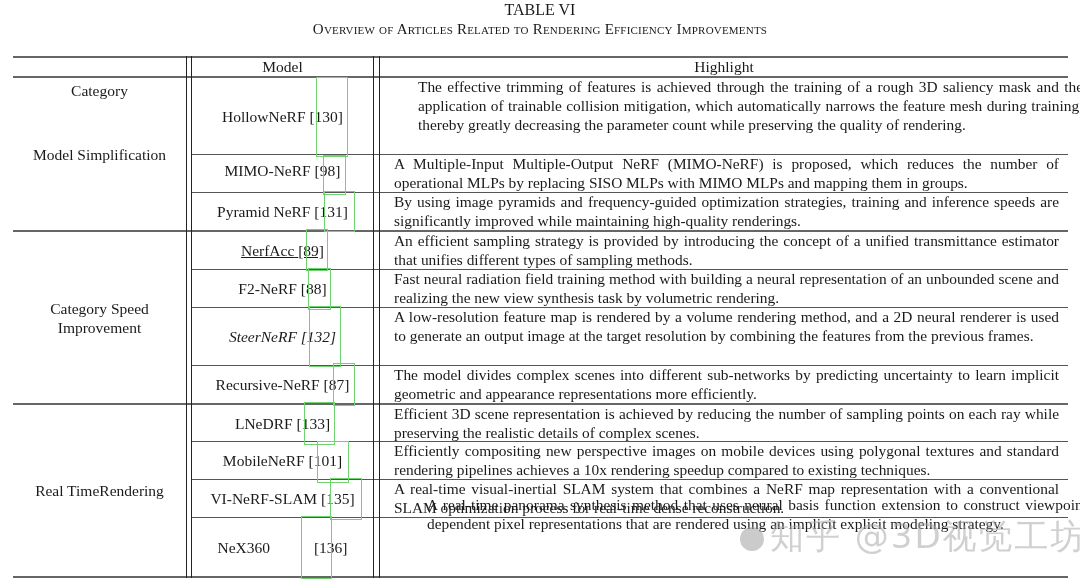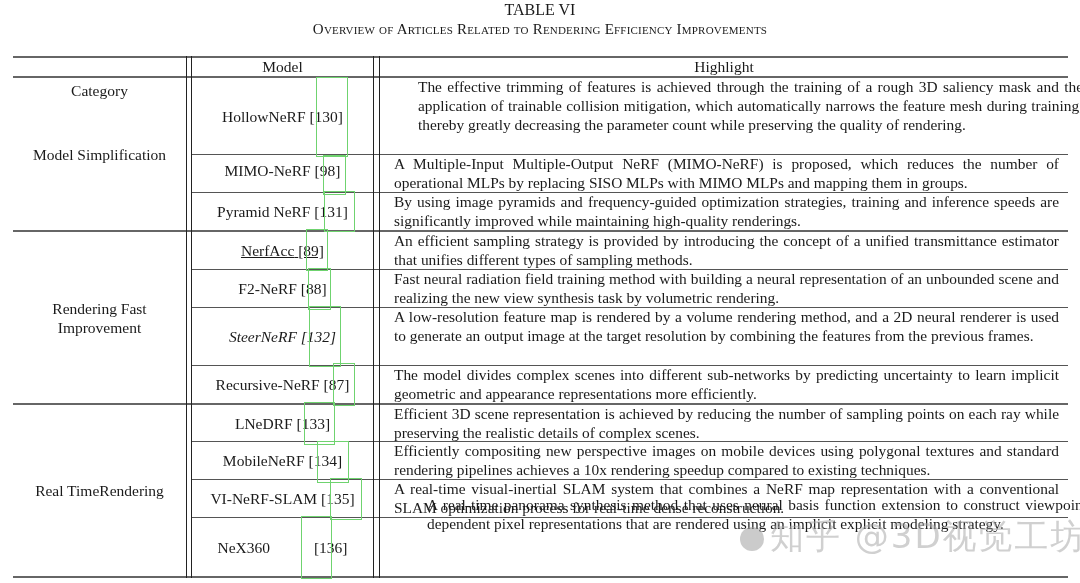--- a/index.html
+++ b/index.html
@@ -75,21 +75,21 @@
   <div class="vline" style="left:379px;top:56px;height:522px;"></div>
 
   <div class="cell hdr" style="left:13px;width:173px;top:57px;height:35px;margin-top:16px;">Category</div>
   <div class="cell hdr" style="left:192px;width:181px;top:57px;height:19px;">Model</div>
   <div class="cell hdr" style="left:380px;width:688px;top:57px;height:19px;">Highlight</div>
 
   <div class="cell" style="left:13px;width:173px;top:78px;height:152px;font-family:Liberation Serif, serif;">
     <span>Model Simplification</span>
   </div>
   <div class="cell" style="left:13px;width:173px;top:232px;height:171px;flex-direction:column;">
-    <span>Rendering Fast</span>
+    <span>Category Speed</span>
     <span>Improvement</span>
   </div>
   <div class="cell" style="left:13px;width:173px;top:405px;height:171px;flex-direction:row;">
     <span>Real Time</span>
     <span>Rendering</span>
   </div>
 
   <div class="cell model-text" style="left:192px;width:181px;top:78px;height:76px;">
     <span>HollowNeRF</span>&nbsp;<a class="ref">[130]</a>
   </div>
@@ -108,21 +108,21 @@
   <div class="cell model-text" style="left:192px;width:181px;top:308px;height:57px;font-style:italic;">
     <span>SteerNeRF</span>&nbsp;<a class="ref">[132]</a>
   </div>
   <div class="cell model-text" style="left:192px;width:181px;top:366px;height:37px;">
     <span>Recursive-NeRF</span>&nbsp;<a class="ref">[87]</a>
   </div>
   <div class="cell model-text" style="left:192px;width:181px;top:405px;height:36px;">
     <span>LNeDRF</span>&nbsp;<a class="ref">[133]</a>
   </div>
   <div class="cell model-text" style="left:192px;width:181px;top:442px;height:37px;">
-    <span>MobileNeRF</span>&nbsp;<a class="ref">[134]</a>
+    <span>MobileNeRF</span>&nbsp;<a class="ref">[101]</a>
   </div>
   <div class="cell model-text" style="left:192px;width:181px;top:480px;height:37px;">
     <span>VI-NeRF-SLAM</span>&nbsp;<a class="ref">[135]</a>
   </div>
   <div class="cell model-text" style="left:192px;width:181px;top:518px;height:58px;gap:20px;">
     <span>NeX360</span>&nbsp;<a class="ref">[136]</a>
   </div>
 
   <div class="refbox" style="left:316px;top:77px;width:30px;height:78px;"></div>
   <div class="refbox" style="left:323px;top:155px;width:21px;height:38px;"></div>

